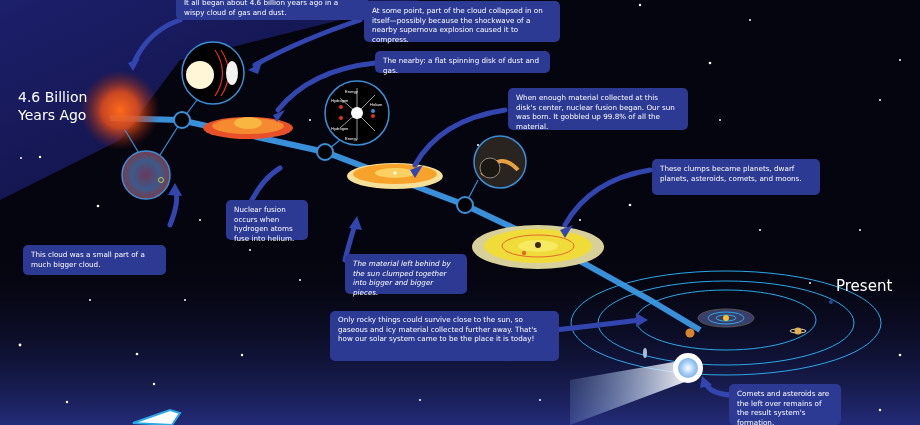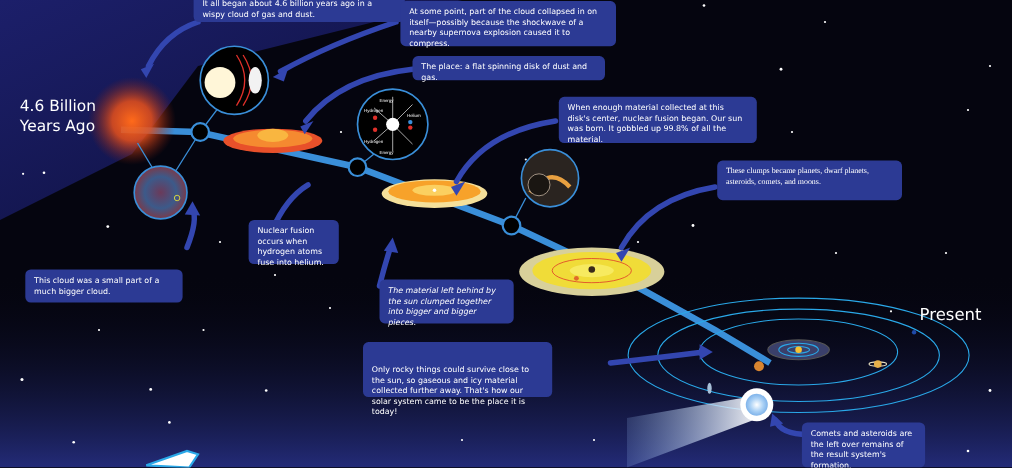--- a/index.html
+++ b/index.html
@@ -211,20 +211,20 @@
 </svg>
 
 <div class="title-label t1">
   <div>4.6 Billion</div>
   <div>Years Ago</div>
 </div>
 <div class="title-label t2">Present</div>
 
 <div class="callout" style="left:176px;top:-12px;width:192px;height:32px;padding-top:10px;">It all began about 4.6 billion years ago in a wispy cloud of gas and dust.</div>
 <div class="callout" style="left:364px;top:1px;width:196px;height:41px;">At some point, part of the cloud collapsed in on itself—possibly because the shockwave of a nearby supernova explosion caused it to compress.</div>
-<div class="callout" style="left:375px;top:51px;width:175px;height:22px;">The place: a flat spinning disk of dust and gas.</div>
+<div class="callout" style="left:375px;top:51px;width:175px;height:22px;">The nearby: a flat spinning disk of dust and gas.</div>
 <div class="callout" style="left:508px;top:88px;width:180px;height:42px;">When enough material collected at this disk's center, nuclear fusion began. Our sun was born. It gobbled up 99.8% of all the material.</div>
-<div class="callout" style="left:652px;top:146px;width:168px;height:36px;font-family:Liberation Serif, serif;">These clumps became planets, dwarf planets, asteroids, comets, and moons.</div>
+<div class="callout" style="left:652px;top:159px;width:168px;height:36px;">These clumps became planets, dwarf planets, asteroids, comets, and moons.</div>
 <div class="callout" style="left:226px;top:200px;width:82px;height:40px;">Nuclear fusion occurs when hydrogen atoms fuse into helium.</div>
 <div class="callout" style="left:23px;top:223px;width:143px;height:30px;margin-top:22px;">This cloud was a small part of a much bigger cloud.</div>
 <div class="callout" style="left:345px;top:254px;width:122px;height:40px;font-style:italic;">The material left behind by the sun clumped together into bigger and bigger pieces.</div>
-<div class="callout" style="left:330px;top:311px;width:172px;height:50px;padding-top:20px;">Only rocky things could survive close to the sun, so gaseous and icy material collected further away. That's how our solar system came to be the place it is today!</div>
+<div class="callout" style="left:330px;top:311px;width:229px;height:50px;padding-top:4px;">Only rocky things could survive close to the sun, so gaseous and icy material collected further away. That's how our solar system came to be the place it is today!</div>
 <div class="callout" style="left:729px;top:384px;width:112px;height:41px;">Comets and asteroids are the left over remains of the result system's formation.</div>
 
 </body></html>

